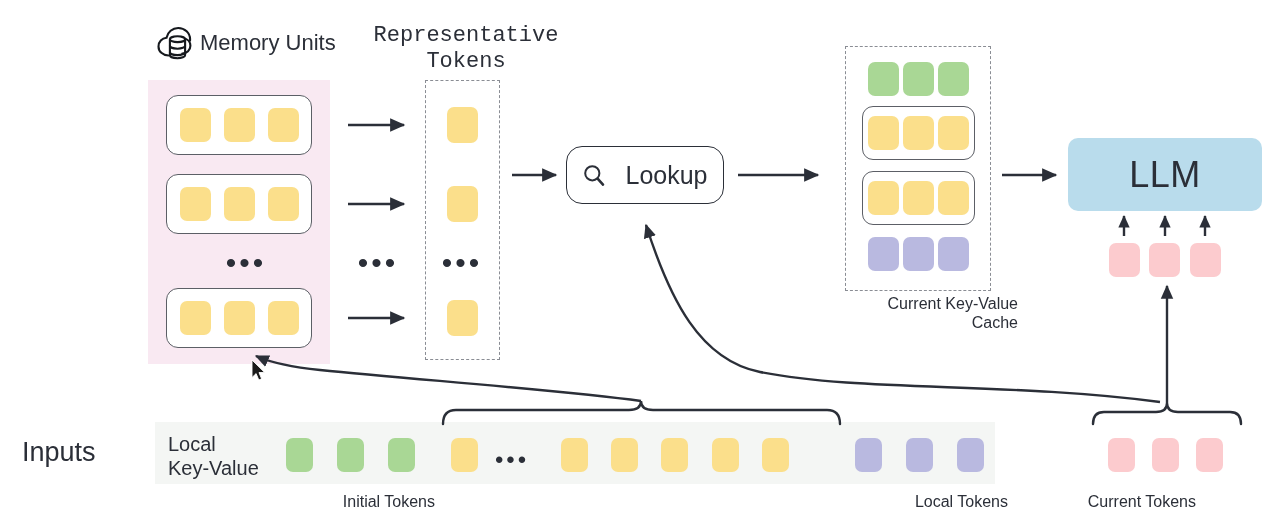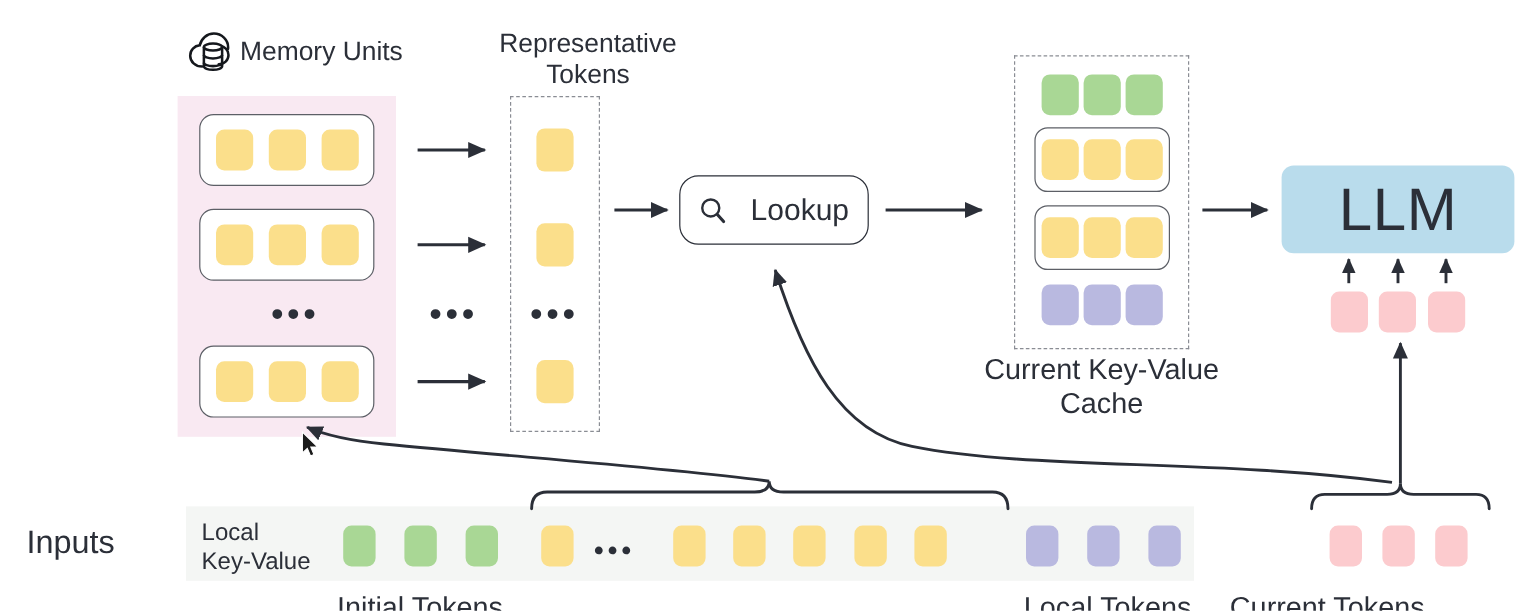--- a/index.html
+++ b/index.html
@@ -13,21 +13,21 @@
 
   .abs { position: absolute; }
 
   
   .label {
     color: #2b2f38;
     line-height: 1.18;
     white-space: pre-line;
   }
   .lbl-row { font-size: 27px; }
-  .lbl-cap { font-size: 24px; text-align: center; }
+  .lbl-cap { font-size: 16px; text-align: right; }
   .lbl-head { font-size: 22px; text-align: center; }
 
   
   .tok {
     position: absolute;
     border-radius: 7px;
   }
   .tok.green  { background: #a9d795; }
   .tok.yellow { background: #fbdf8b; }
   .tok.purple { background: #b9b9e0; }
@@ -69,21 +69,21 @@
   }
 
   
   .llm {
     position: absolute;
     background: #b9dcec;
     border-radius: 10px;
     display: flex;
     align-items: center;
     justify-content: center;
-    font-size: 50px;
+    font-size: 36px;
     color: #2b2f38;
     letter-spacing: 0.5px;
   }
 
   
   .inputs-strip {
     position: absolute;
     background: #f4f6f4;
   }
 
@@ -108,21 +108,21 @@
       <path d="M12.5 31.5C6.7 31.5 2.5 27.4 2.5 22.4c0-4.6 3.4-8.2 8-8.6C11.6 8.1 16.4 4 22.2 4c6.6 0 11.9 5.1 11.9 11.3 0 .5 0 1-.1 1.4" stroke="#15181d" stroke-width="2.1" stroke-linecap="round" fill="none"></path>
       <path d="M27.5 14.2c3.9.6 6.9 3.7 6.9 7.6 0 4.3-3.6 7.8-8.1 7.8" stroke="#15181d" stroke-width="2.1" stroke-linecap="round" fill="none"></path>
       <ellipse cx="21.5" cy="15.2" rx="7.6" ry="2.9" stroke="#15181d" stroke-width="2.1" fill="#fff"></ellipse>
       <path d="M13.9 15.2v16.1c0 1.6 3.4 2.9 7.6 2.9s7.6-1.3 7.6-2.9V15.2" stroke="#15181d" stroke-width="2.1" fill="none"></path>
       <path d="M13.9 21.8c0 1.6 3.4 2.9 7.6 2.9s7.6-1.3 7.6-2.9" stroke="#15181d" stroke-width="2.1" fill="none"></path>
       <path d="M13.9 28.2c0 1.6 3.4 2.9 7.6 2.9s7.6-1.3 7.6-2.9" stroke="#15181d" stroke-width="2.1" fill="none"></path>
     </svg>
   </span>
   <div class="abs label lbl-head" style="left:200px; top:10px; width:180px; text-align:left;">Memory Units</div>
 
-  <div class="abs label lbl-head" style="left:396px; top:3px; width:188px;">Representative
+  <div class="abs label lbl-head" style="left:372px; top:3px; width:188px;font-family:Liberation Mono, monospace;">Representative
 Tokens</div>
 
 
   <div class="abs label lbl-row" style="left:22px; top:417px; width:130px; text-align:left;">Inputs</div>
 
   <div class="cm-bg" style="left:148px; top:60px; width:182px; height:284px;"></div>
 
   <div class="munit" style="left:166px; top:75px; width:146px; height:60px;"></div>
   <div class="tok yellow" style="left:180px; top:88px; width:31px; height:34px;"></div>
   <div class="tok yellow" style="left:224px; top:88px; width:31px; height:34px;"></div>

